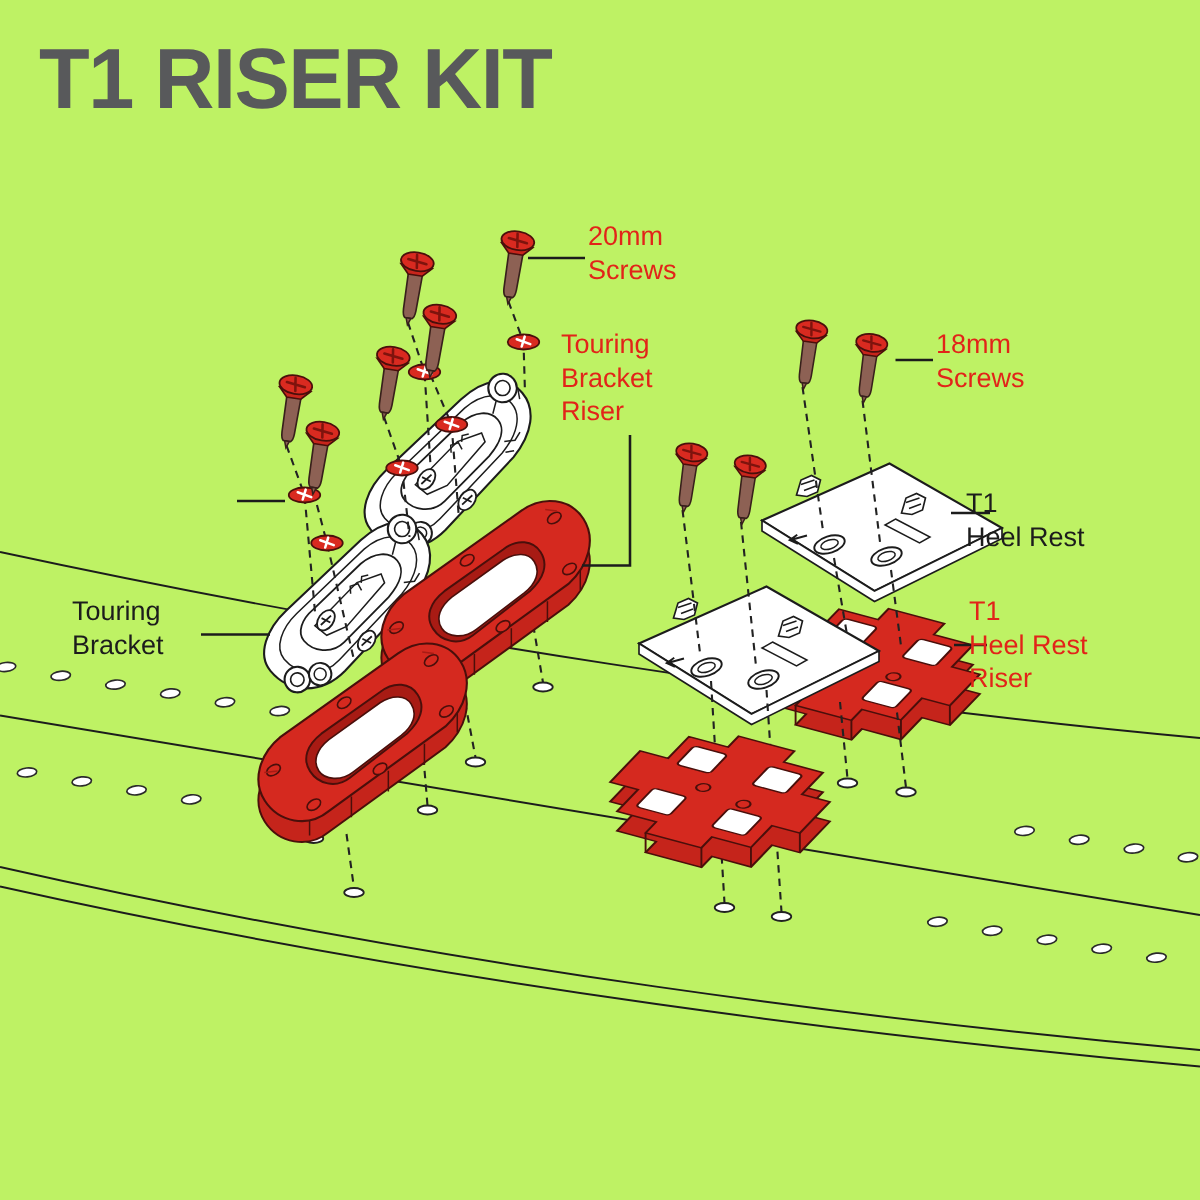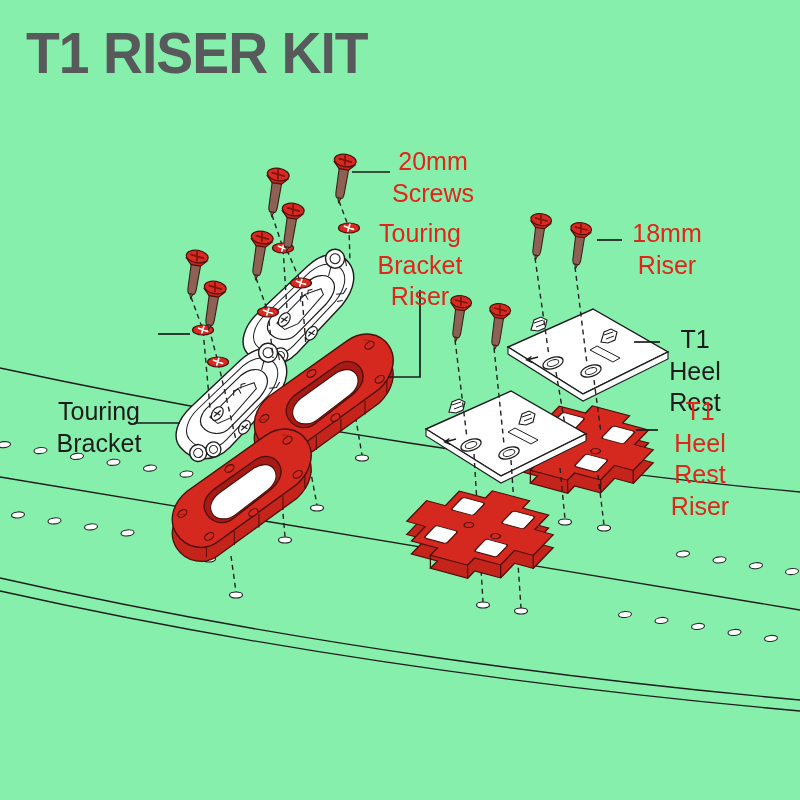--- a/index.html
+++ b/index.html
@@ -1,22 +1,22 @@
 <!DOCTYPE html>
 <html><head>
 <meta charset="utf-8">
 <style>
   html,body{margin:0;padding:0;background:#fff;}
-  #stage{position:relative;width:800px;height:800px;background:#86efac;overflow:hidden;
+  #stage{position:relative;width:800px;height:800px;background:#bef264;overflow:hidden;
          font-family:"Liberation Sans", sans-serif;}
   #drawing{position:absolute;left:0;top:0;}
   .pagetitle{position:absolute;left:26px;top:20px;font-size:57px;font-weight:bold;
              letter-spacing:-1px;color:#58595b;transform:scaleX(0.97);transform-origin:left top;
              white-space:pre;}
-  .label{position:absolute;font-size:25px;line-height:1.26;text-align:center;
+  .label{position:absolute;font-size:18px;line-height:1.26;text-align:left;
          white-space:pre-line;}
   .label.red{color:#e22419;}
   .label.dark{color:#1c1c1c;}
   .lbl-20mm{left:392px;top:146px;width:82px;}
   .lbl-tbr{left:374px;top:218px;width:92px;}
   .lbl-18mm{left:624px;top:218px;width:86px;}
   .lbl-thr{left:644px;top:324px;width:102px;}
   .lbl-lw{left:74px;top:310px;width:88px;}
   .lbl-tb{left:48px;top:396px;width:102px;}
   .lbl-thrr{left:646px;top:396px;width:108px;}
@@ -230,21 +230,21 @@
   </g>
 </svg>
 
 <div class="pagetitle">T1 RISER KIT</div>
 <div class="label red lbl-20mm">20mm
 Screws</div>
 <div class="label red lbl-tbr">Touring
 Bracket
 Riser</div>
 <div class="label red lbl-18mm">18mm
-Riser</div>
+Screws</div>
 <div class="label dark lbl-thr">T1
 Heel Rest</div>
 <div class="label dark lbl-tb">Touring
 Bracket</div>
 <div class="label red lbl-thrr">T1
 Heel Rest
 Riser</div>
 
 </div>
 

